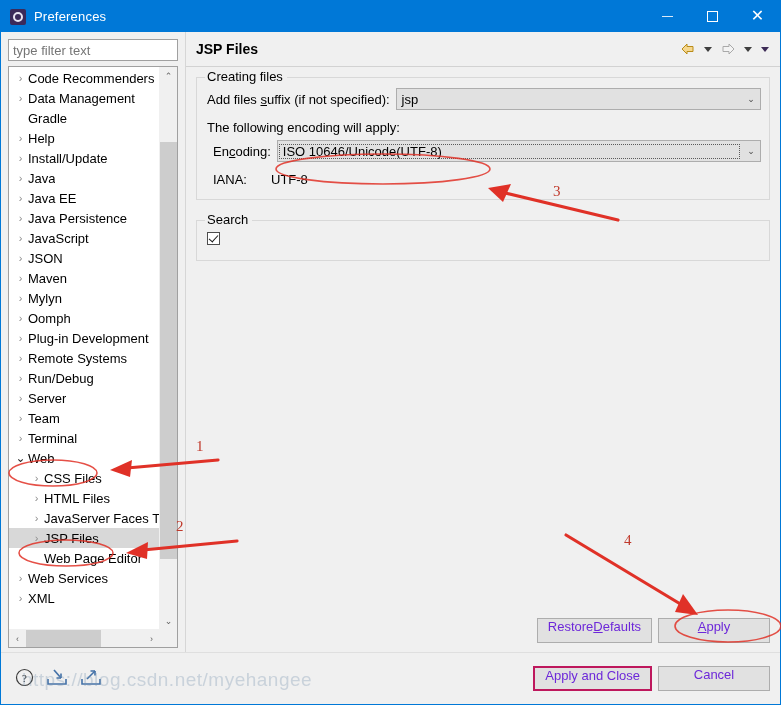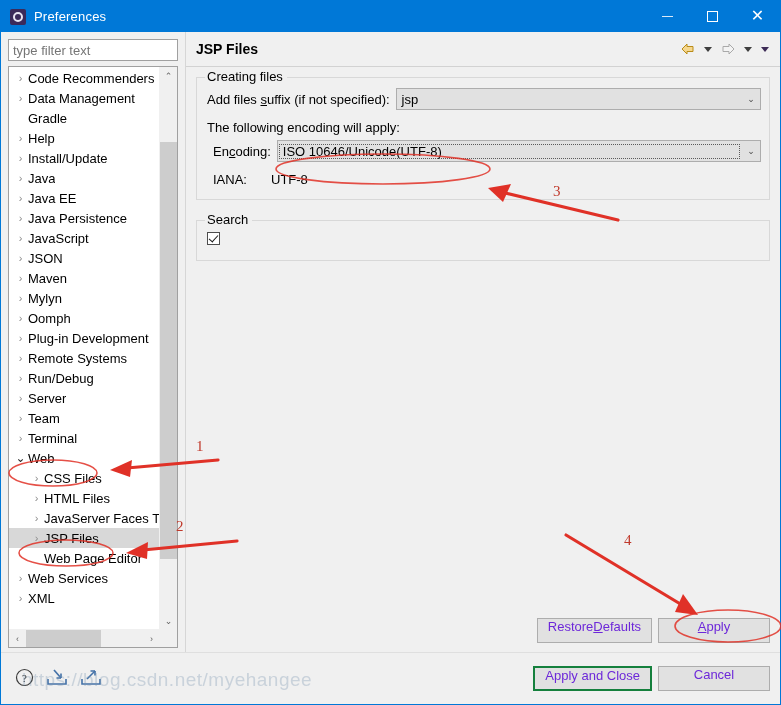--- a/index.html
+++ b/index.html
@@ -438,21 +438,21 @@
     display: flex;
     align-items: center;
     gap: 12px;
   }
   .ficon { cursor: default; display: block; }
   .footer-buttons {
     margin-left: auto;
     display: flex;
   }
   .btn.default {
-    border: 2px solid #15803d;
+    border: 2px solid #be185d;
     background: #e1e1e1;
   }
 
   
   .overlay {
     position: absolute;
     left: 0; top: 0;
     width: 781px; height: 705px;
     pointer-events: none;
     z-index: 40;

